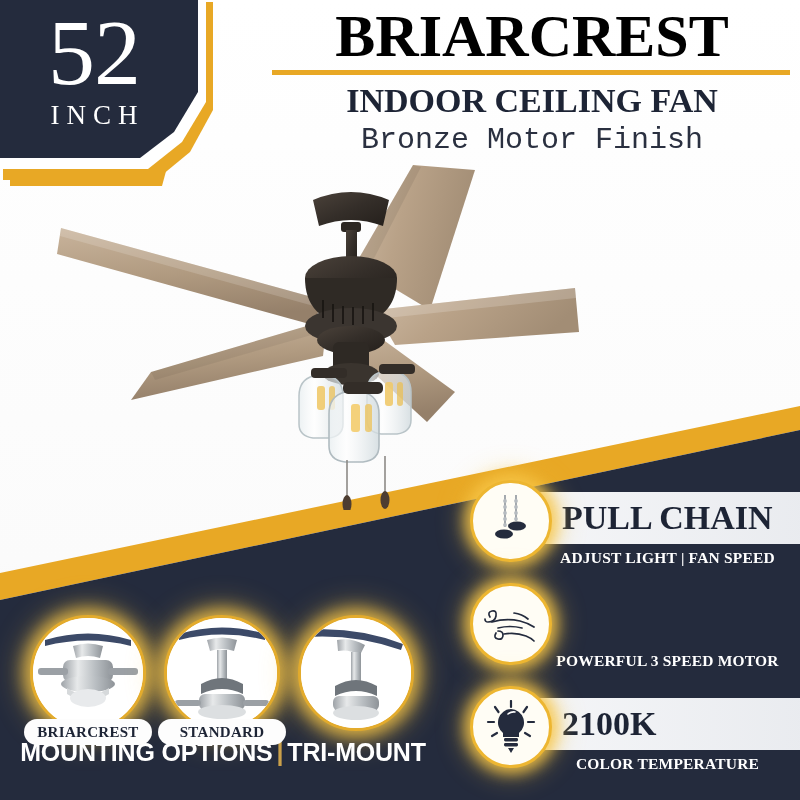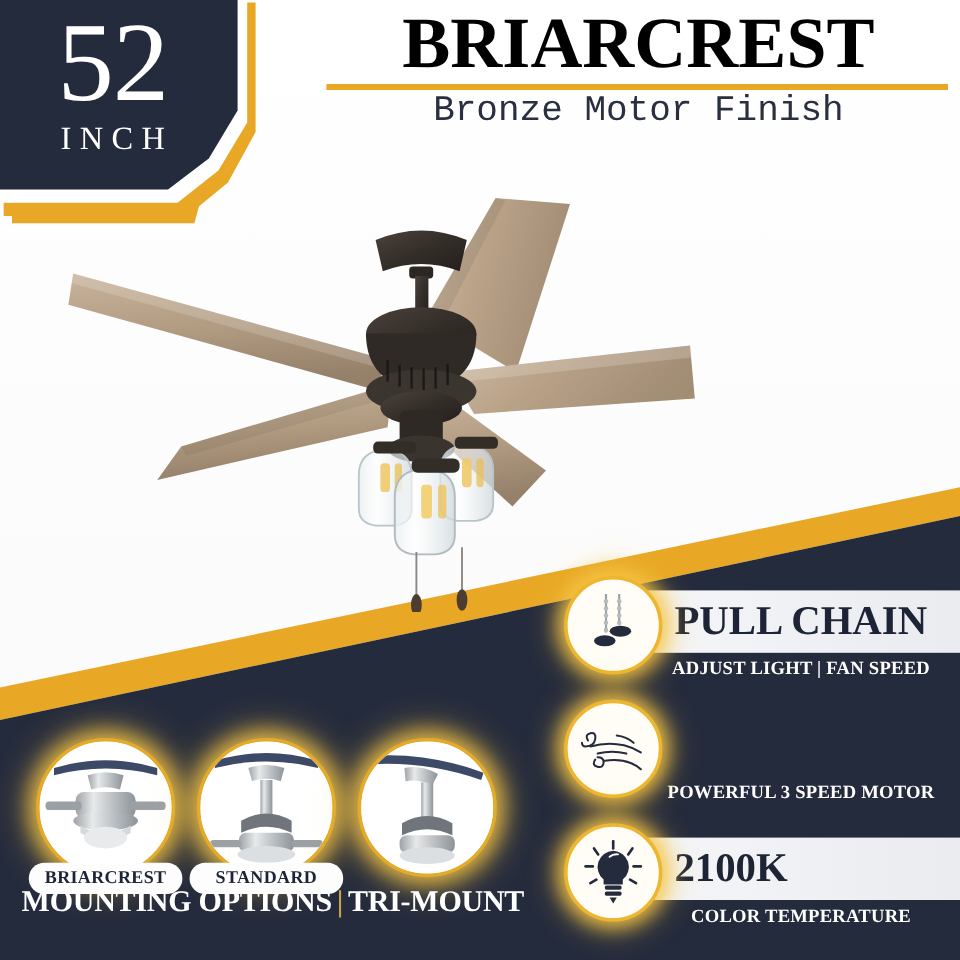--- a/index.html
+++ b/index.html
@@ -105,21 +105,21 @@
   .mount-pill{
     position:relative;margin:-12px auto 0;width:128px;height:26px;border-radius:13px;
     background:#fdfdfd;display:flex;align-items:center;justify-content:center;z-index:5;
   }
   .mount-pill span{
     font-family:"Liberation Serif", serif;
     font-weight:bold;font-size:15px;color:#1d2435;letter-spacing:.3px;white-space:nowrap;
   }
   .mount-caption{
     position:absolute;left:0;top:122px;width:410px;text-align:center;
-    font-family:Liberation Serif, serif;
+    font-family:Liberation Sans, sans-serif;
     font-weight:bold;font-size:25px;line-height:30px;color:#ffffff;letter-spacing:-.2px;
     white-space:nowrap;
   }
   .mount-caption .sep{color:#caa04a;padding:0 4px;}
 </style>
 </head>
 <body>
 
 <div class="stage">
 
@@ -148,20 +148,21 @@
   </svg>
 
   <div class="badge-text">
     <div class="badge-num">52</div>
     <div class="badge-unit">INCH</div>
   </div>
 
   <div class="title-block">
     <div class="brand">BRIARCREST</div>
     <div class="rule"></div>
+    <div class="sub1">INDOOR CEILING FAN</div>
     <div class="sub2">Bronze Motor Finish</div>
   </div>
 
   <div class="fan-wrap">
     <svg class="fan-svg" viewBox="0 0 620 350">
       <defs>
         <linearGradient id="woodA" x1="0" y1="0" x2="1" y2="0.3">
           <stop offset="0%" stop-color="#cdb9a2"></stop>
           <stop offset="45%" stop-color="#b9a288"></stop>
           <stop offset="100%" stop-color="#a28d75"></stop>

